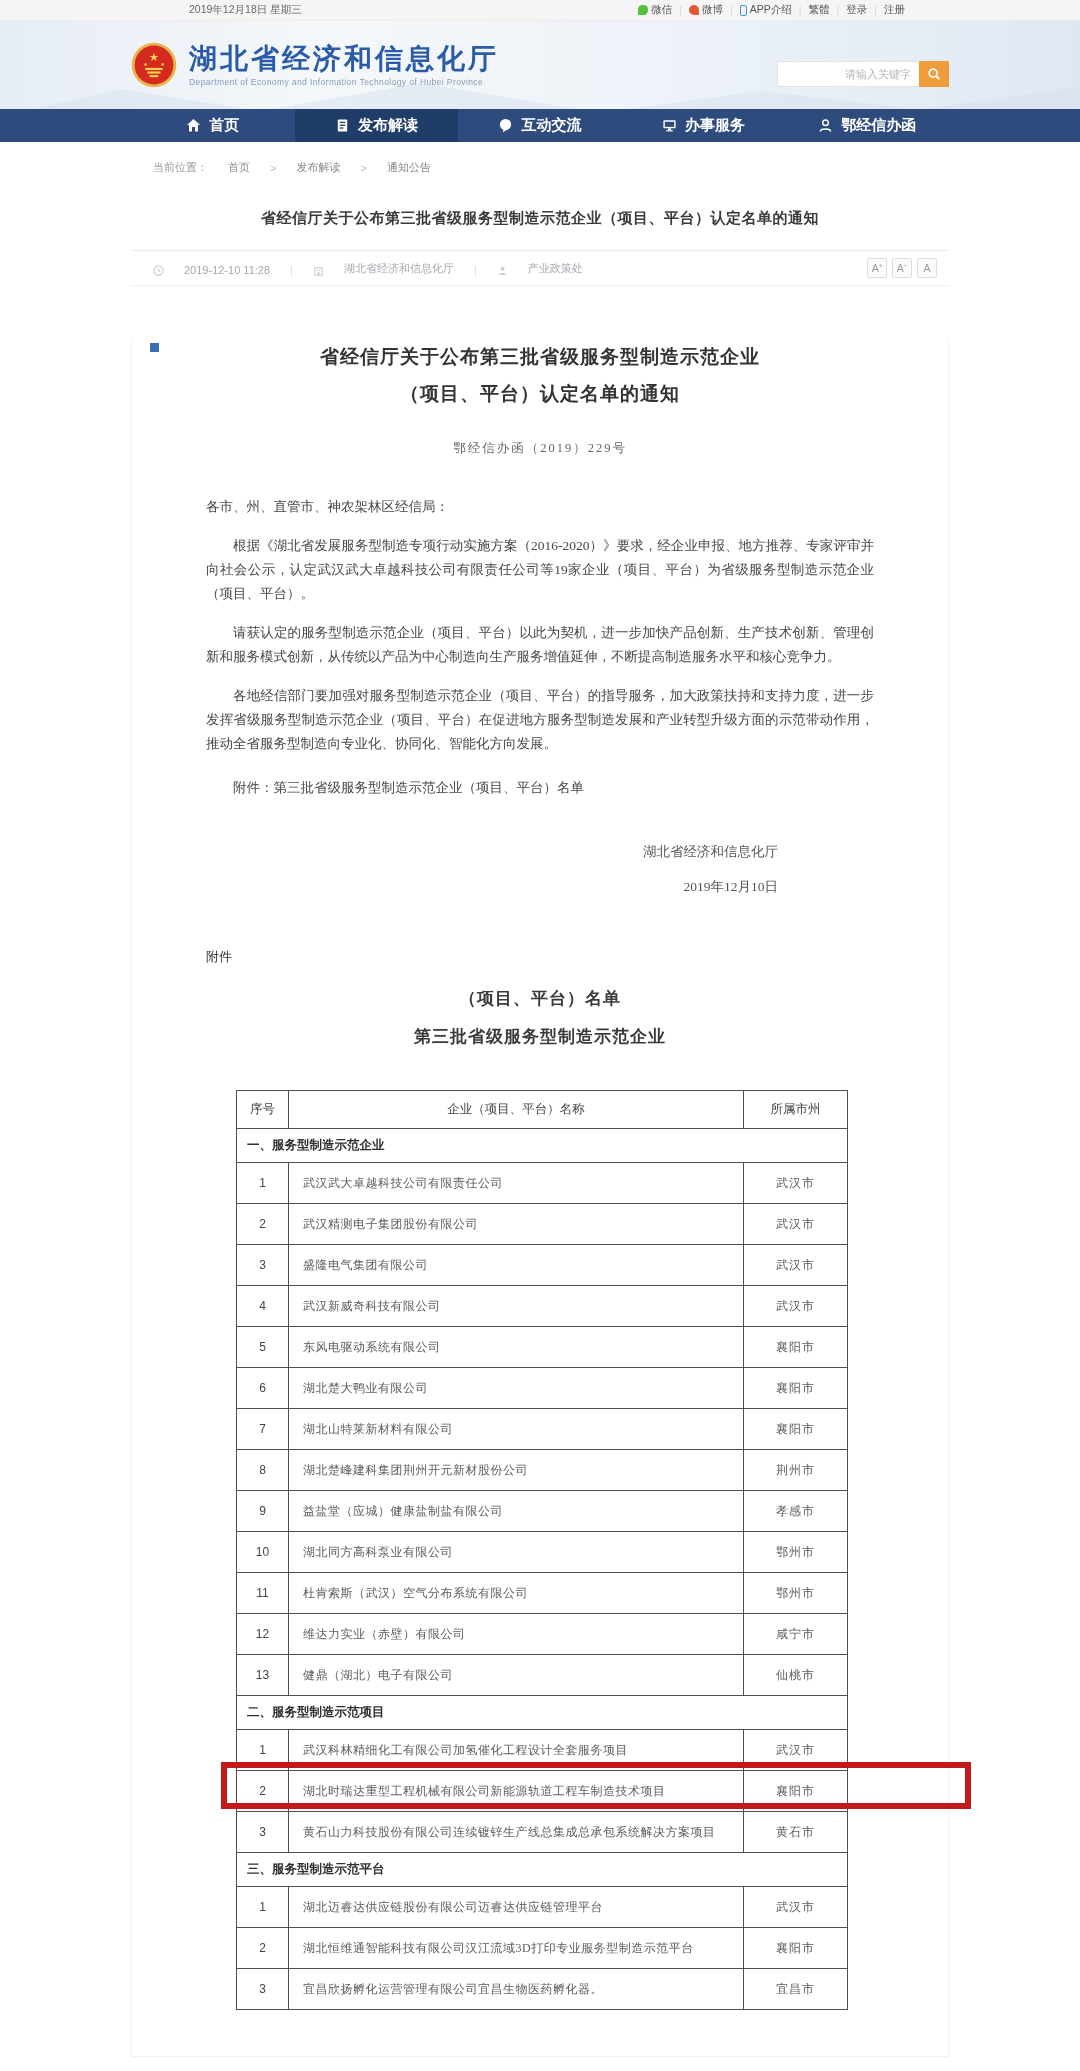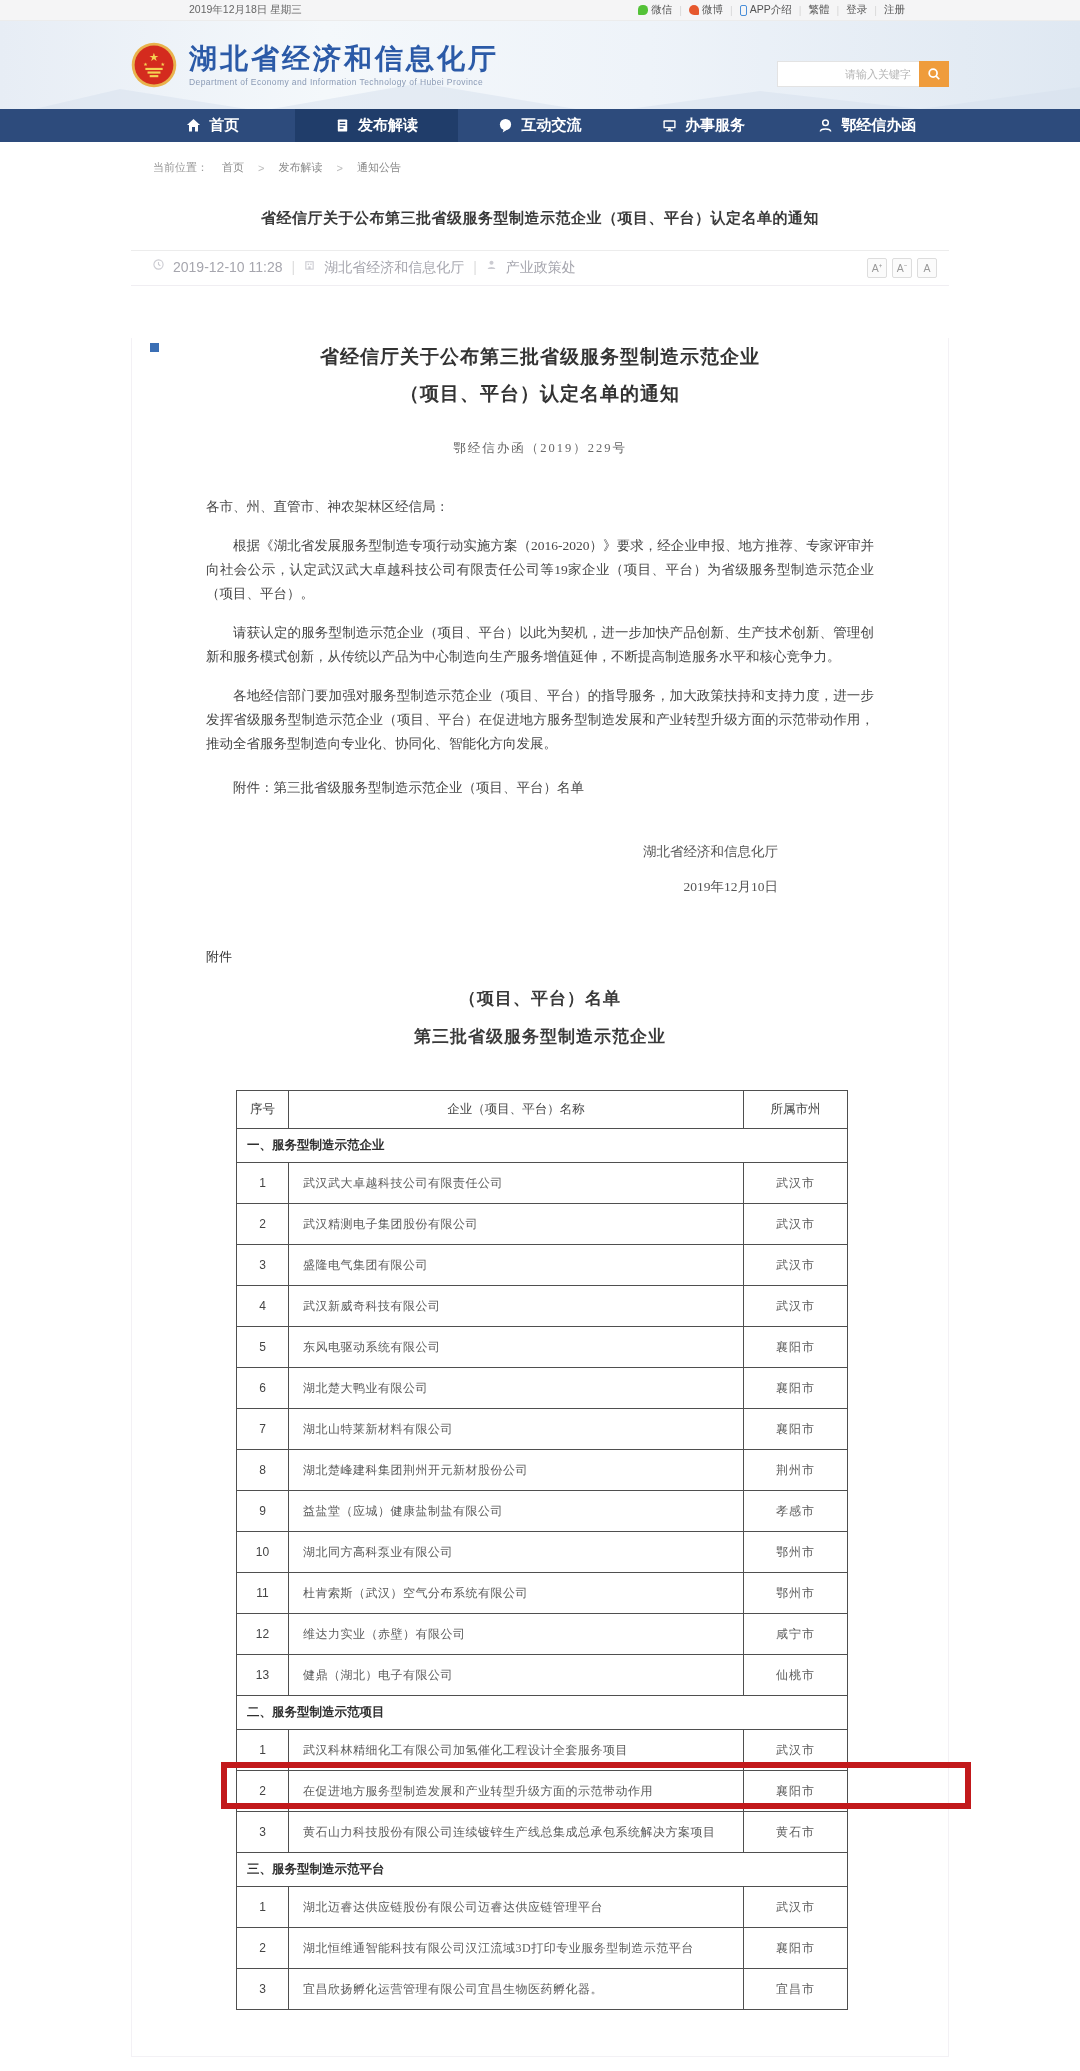--- a/index.html
+++ b/index.html
@@ -45,33 +45,33 @@
   .nav { background:#2d4b7c; height:33px; }
   .nav-inner { display:flex; height:100%; }
   .nav-item {
     flex:1; display:flex; align-items:center; justify-content:center; gap:8px;
     color:#fff; font-size:15px; font-weight:bold; cursor:pointer; height:100%;
   }
   .nav-item.active { background:#203d6a; }
   .nav-ic { width:15px; height:15px; }
 
   
-  .breadcrumb { padding:18px 0 0 22px; font-size:11px; color:#999; display:flex; gap:14px; align-items:center; }
+  .breadcrumb { padding:18px 0 0 22px; font-size:11px; color:#999; display:flex; gap:20px; align-items:center; }
   .breadcrumb a { color:#8a8a8a; text-decoration:none; cursor:pointer; }
   .crumb-sep { color:#bbb; }
 
   
   .list-title { text-align:center; font-size:15px; font-weight:600; color:#3a3a3a; margin-top:34px; letter-spacing:.5px; }
 
   
   .metabar {
     margin-top:22px; border-top:1px solid #ececec; border-bottom:1px solid #f0eef2;
     height:36px; display:flex; align-items:center; justify-content:space-between; padding:0 12px 0 22px;
   }
-  .meta-left { display:flex; align-items:flex-start; gap:9px; font-size:14px; color:#a6a6ae; }
+  .meta-left { display:flex; align-items:flex-end; gap:20px; font-size:11px; color:#a6a6ae; }
   .meta-ic { width:11px; height:11px; opacity:.65; }
   .meta-sep { color:#ddd; }
   .font-btns { display:flex; gap:5px; }
   .font-btn {
     width:20px; height:20px; border:1px solid #ddd; background:#fbfbfb; color:#999;
     font-size:10.5px; line-height:18px; text-align:center; cursor:pointer; border-radius:2px;
   }
 
   
   .content-card { border:1px solid #f3f1f5; border-top:none; position:relative; padding-bottom:46px; }
@@ -370,21 +370,21 @@
             <tr class="section-row">
               <td colspan="3">二、服务型制造示范项目</td>
             </tr>
             <tr class="data-row">
               <td class="td-no">1</td>
               <td class="td-name">武汉科林精细化工有限公司加氢催化工程设计全套服务项目</td>
               <td class="td-city">武汉市</td>
             </tr>
             <tr class="data-row hl">
               <td class="td-no">2</td>
-              <td class="td-name">在促进地方服务型制造发展和产业转型升级方面的示范带动作用</td>
+              <td class="td-name">湖北时瑞达重型工程机械有限公司新能源轨道工程车制造技术项目</td>
               <td class="td-city">襄阳市</td>
             </tr>
             <tr class="data-row">
               <td class="td-no">3</td>
               <td class="td-name">黄石山力科技股份有限公司连续镀锌生产线总集成总承包系统解决方案项目</td>
               <td class="td-city">黄石市</td>
             </tr>
             <tr class="section-row">
               <td colspan="3">三、服务型制造示范平台</td>
             </tr>

